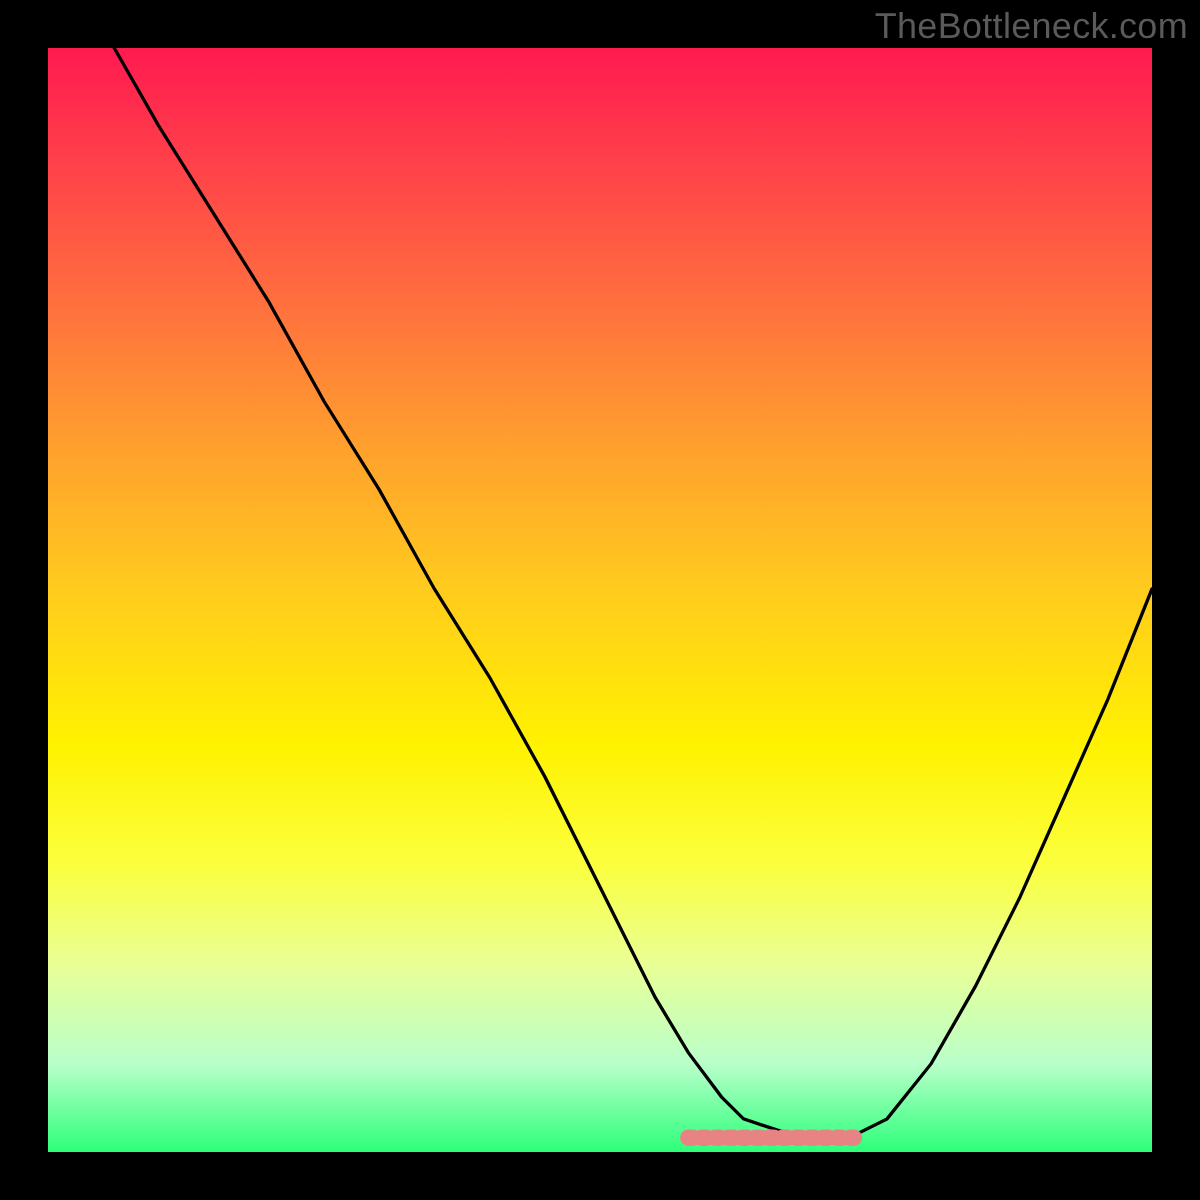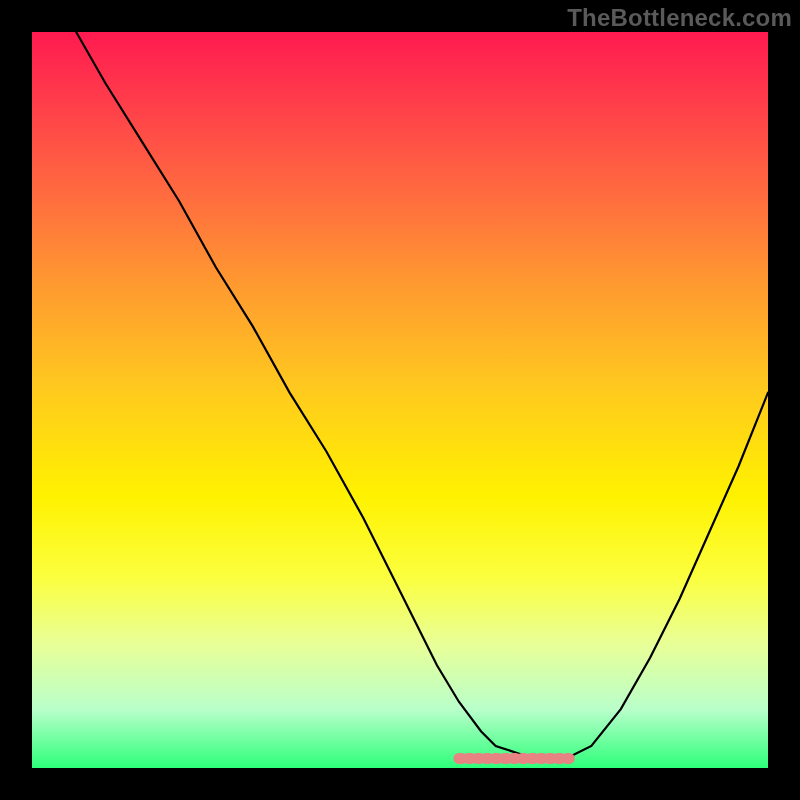--- a/index.html
+++ b/index.html
@@ -10,21 +10,21 @@
     height: 800px;
     background: #000;
   }
   .attribution {
     position: absolute;
     top: 4px;
     right: 8px;
     font-family: Arial, Helvetica, sans-serif;
     font-size: 24px;
     color: #5a5a5a;
-    font-weight: 700;
+    font-weight: 400;
     letter-spacing: 0.2px;
   }
   .plot-area {
     position: absolute;
     left: 32px;
     top: 32px;
     width: 736px;
     height: 736px;
   }
   .plot-inner {

